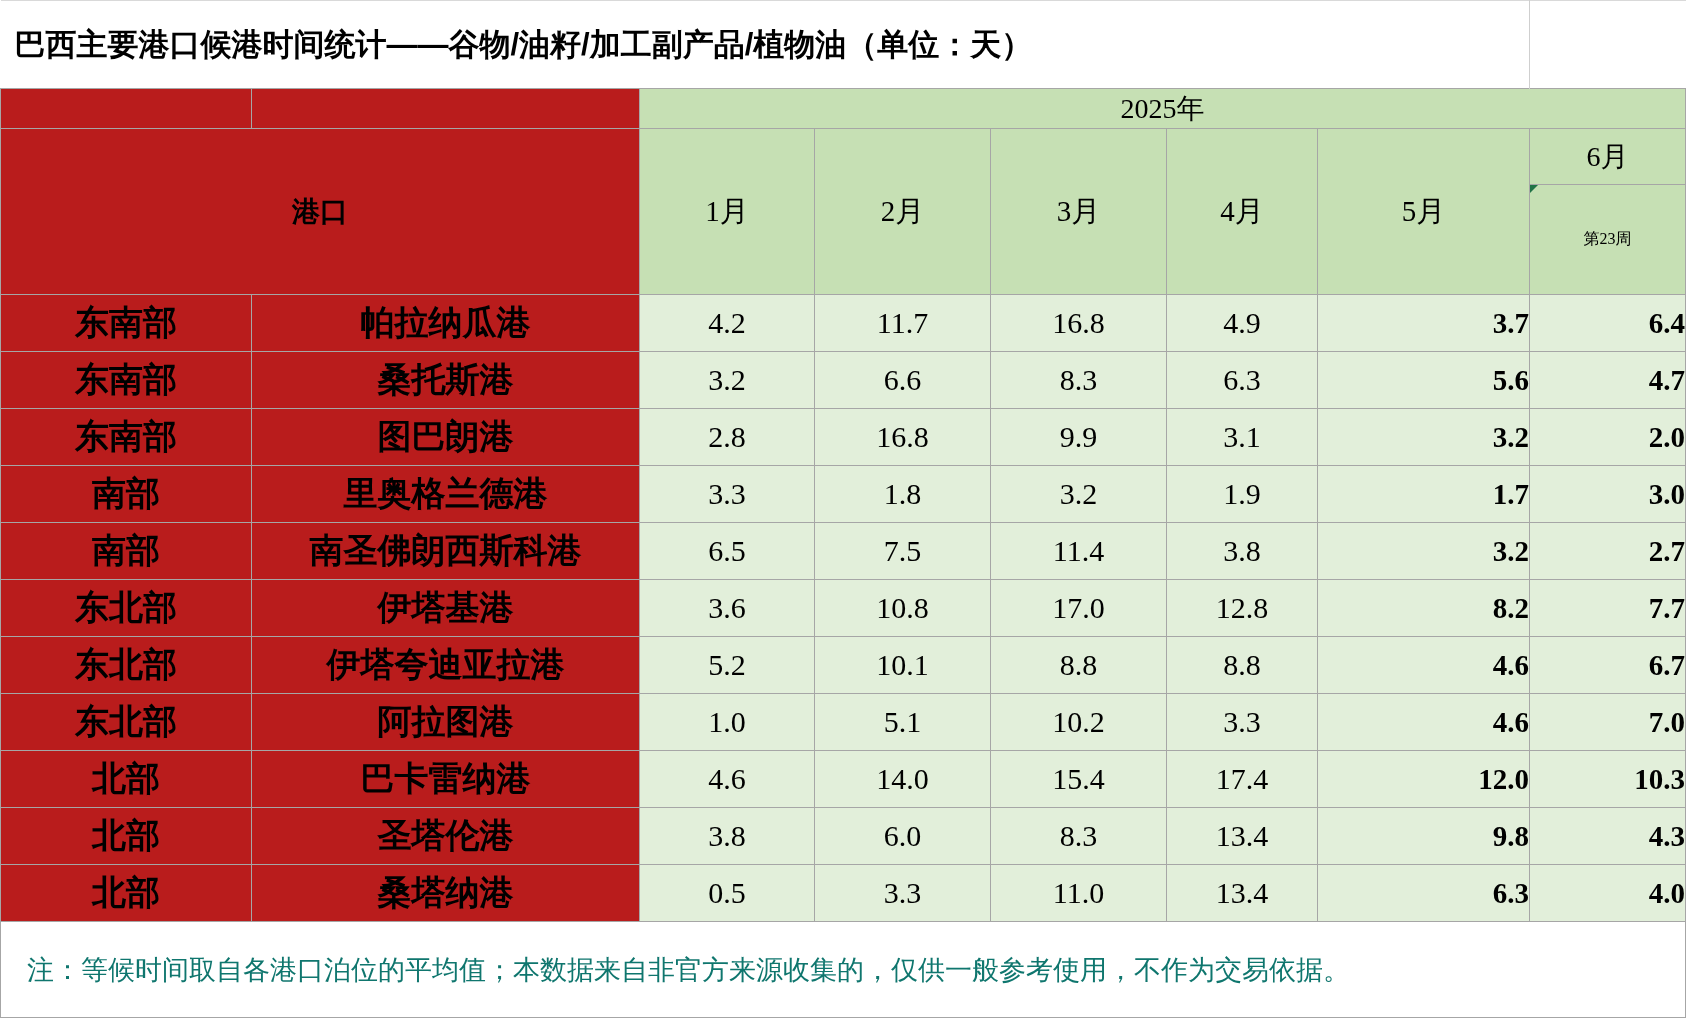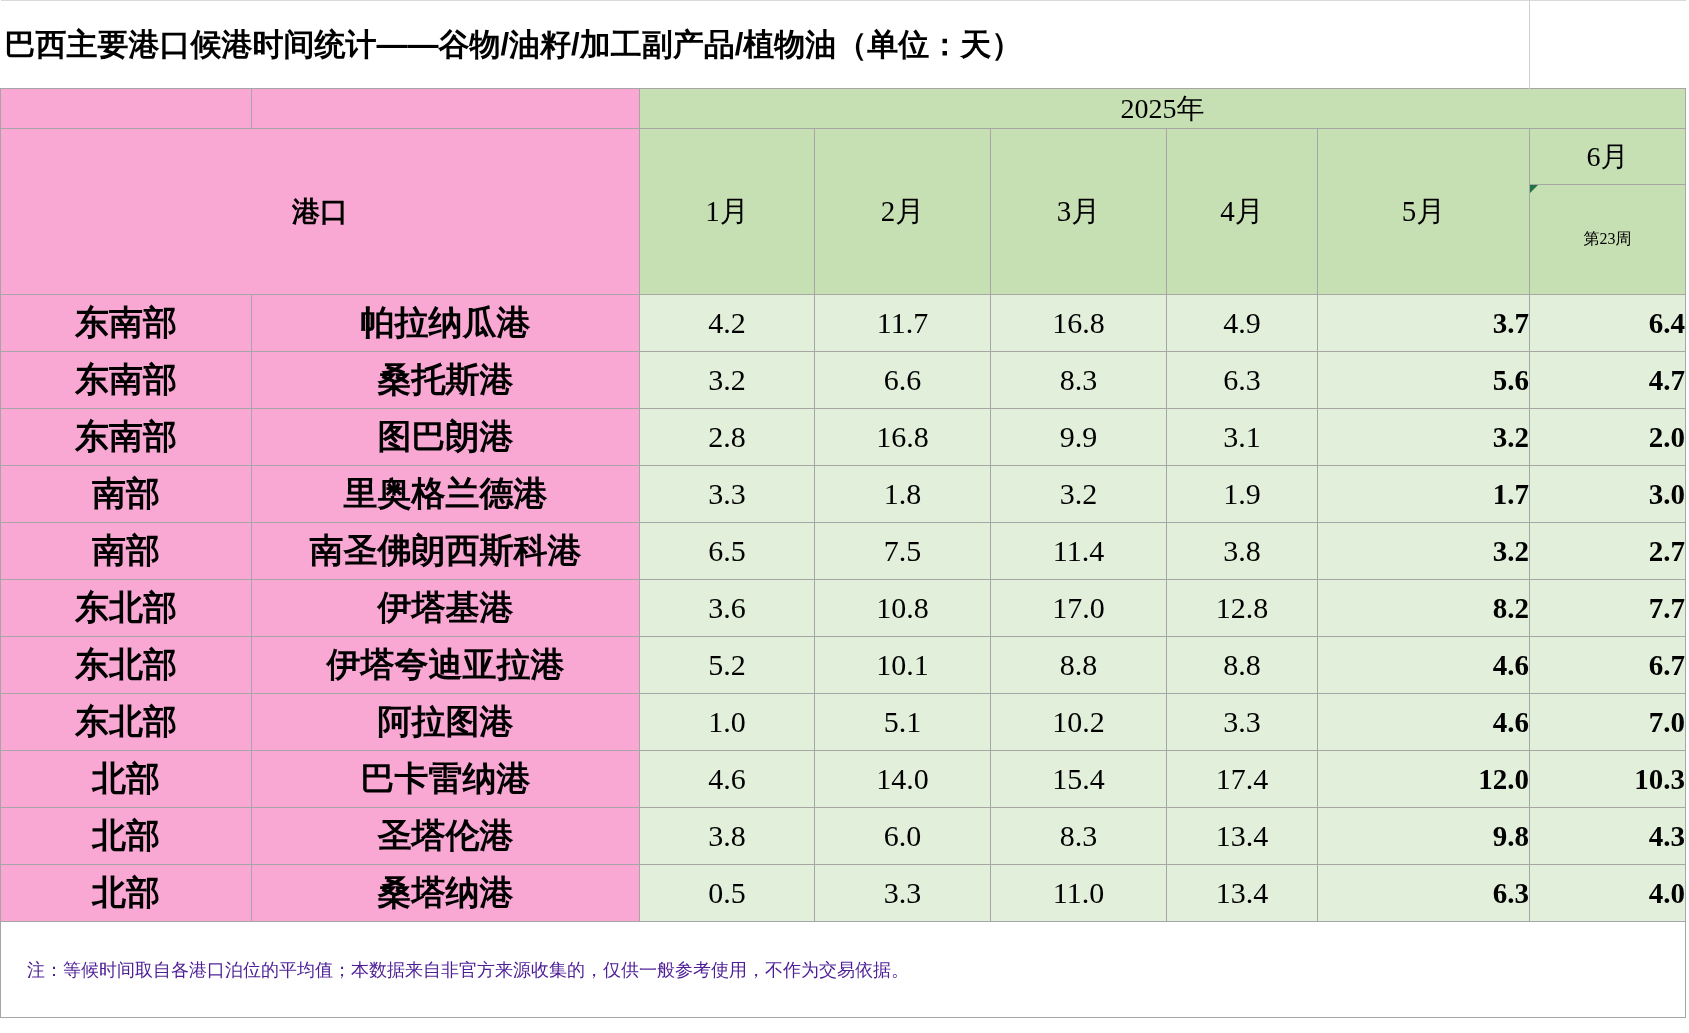--- a/index.html
+++ b/index.html
@@ -24,34 +24,34 @@
   }
   
   tr.r-title{height:88px;}
   td.c-title{
     border:none;
     border-top:1px solid #d9d9d9;
     border-right:1px solid #cfcfcf;
     text-align:left;
     font-weight:bold;
     font-size:31px;
-    padding-left:4px;
+    padding-left:14px;
     white-space:nowrap;
     background:#ffffff;
   }
   td.c-title-right{
     border:none;
     border-top:1px solid #d9d9d9;
     background:#ffffff;
   }
   
   tr.r-year{height:40px;}
   tr.r-months{height:56px;}
   tr.r-week{height:110px;}
-  .blue{background:#f9a8d4;}
+  .blue{background:#b91c1c;}
   .green-h{background:#c6e0b4;}
   td.year{
     font-family:"Liberation Serif",serif;
     font-size:28px;
   }
   td.port-label{
     font-weight:bold;
     font-size:28px;
   }
   td.month{
@@ -89,23 +89,23 @@
   td.val.bold{
     font-weight:bold;
     font-size:29px;
     text-align:right;
   }
   
   tr.r-note{height:96px;}
   td.note{
     background:#ffffff;
     text-align:left;
-    font-size:18px;
+    font-size:27px;
     padding-left:26px;
-    color:#4c1d95;
+    color:#0f766e;
   }
 </style>
 </head>
 <body>
 
 <table>
   <colgroup>
     <col style="width:251px">
       <col style="width:388px">
     <col style="width:175px">

